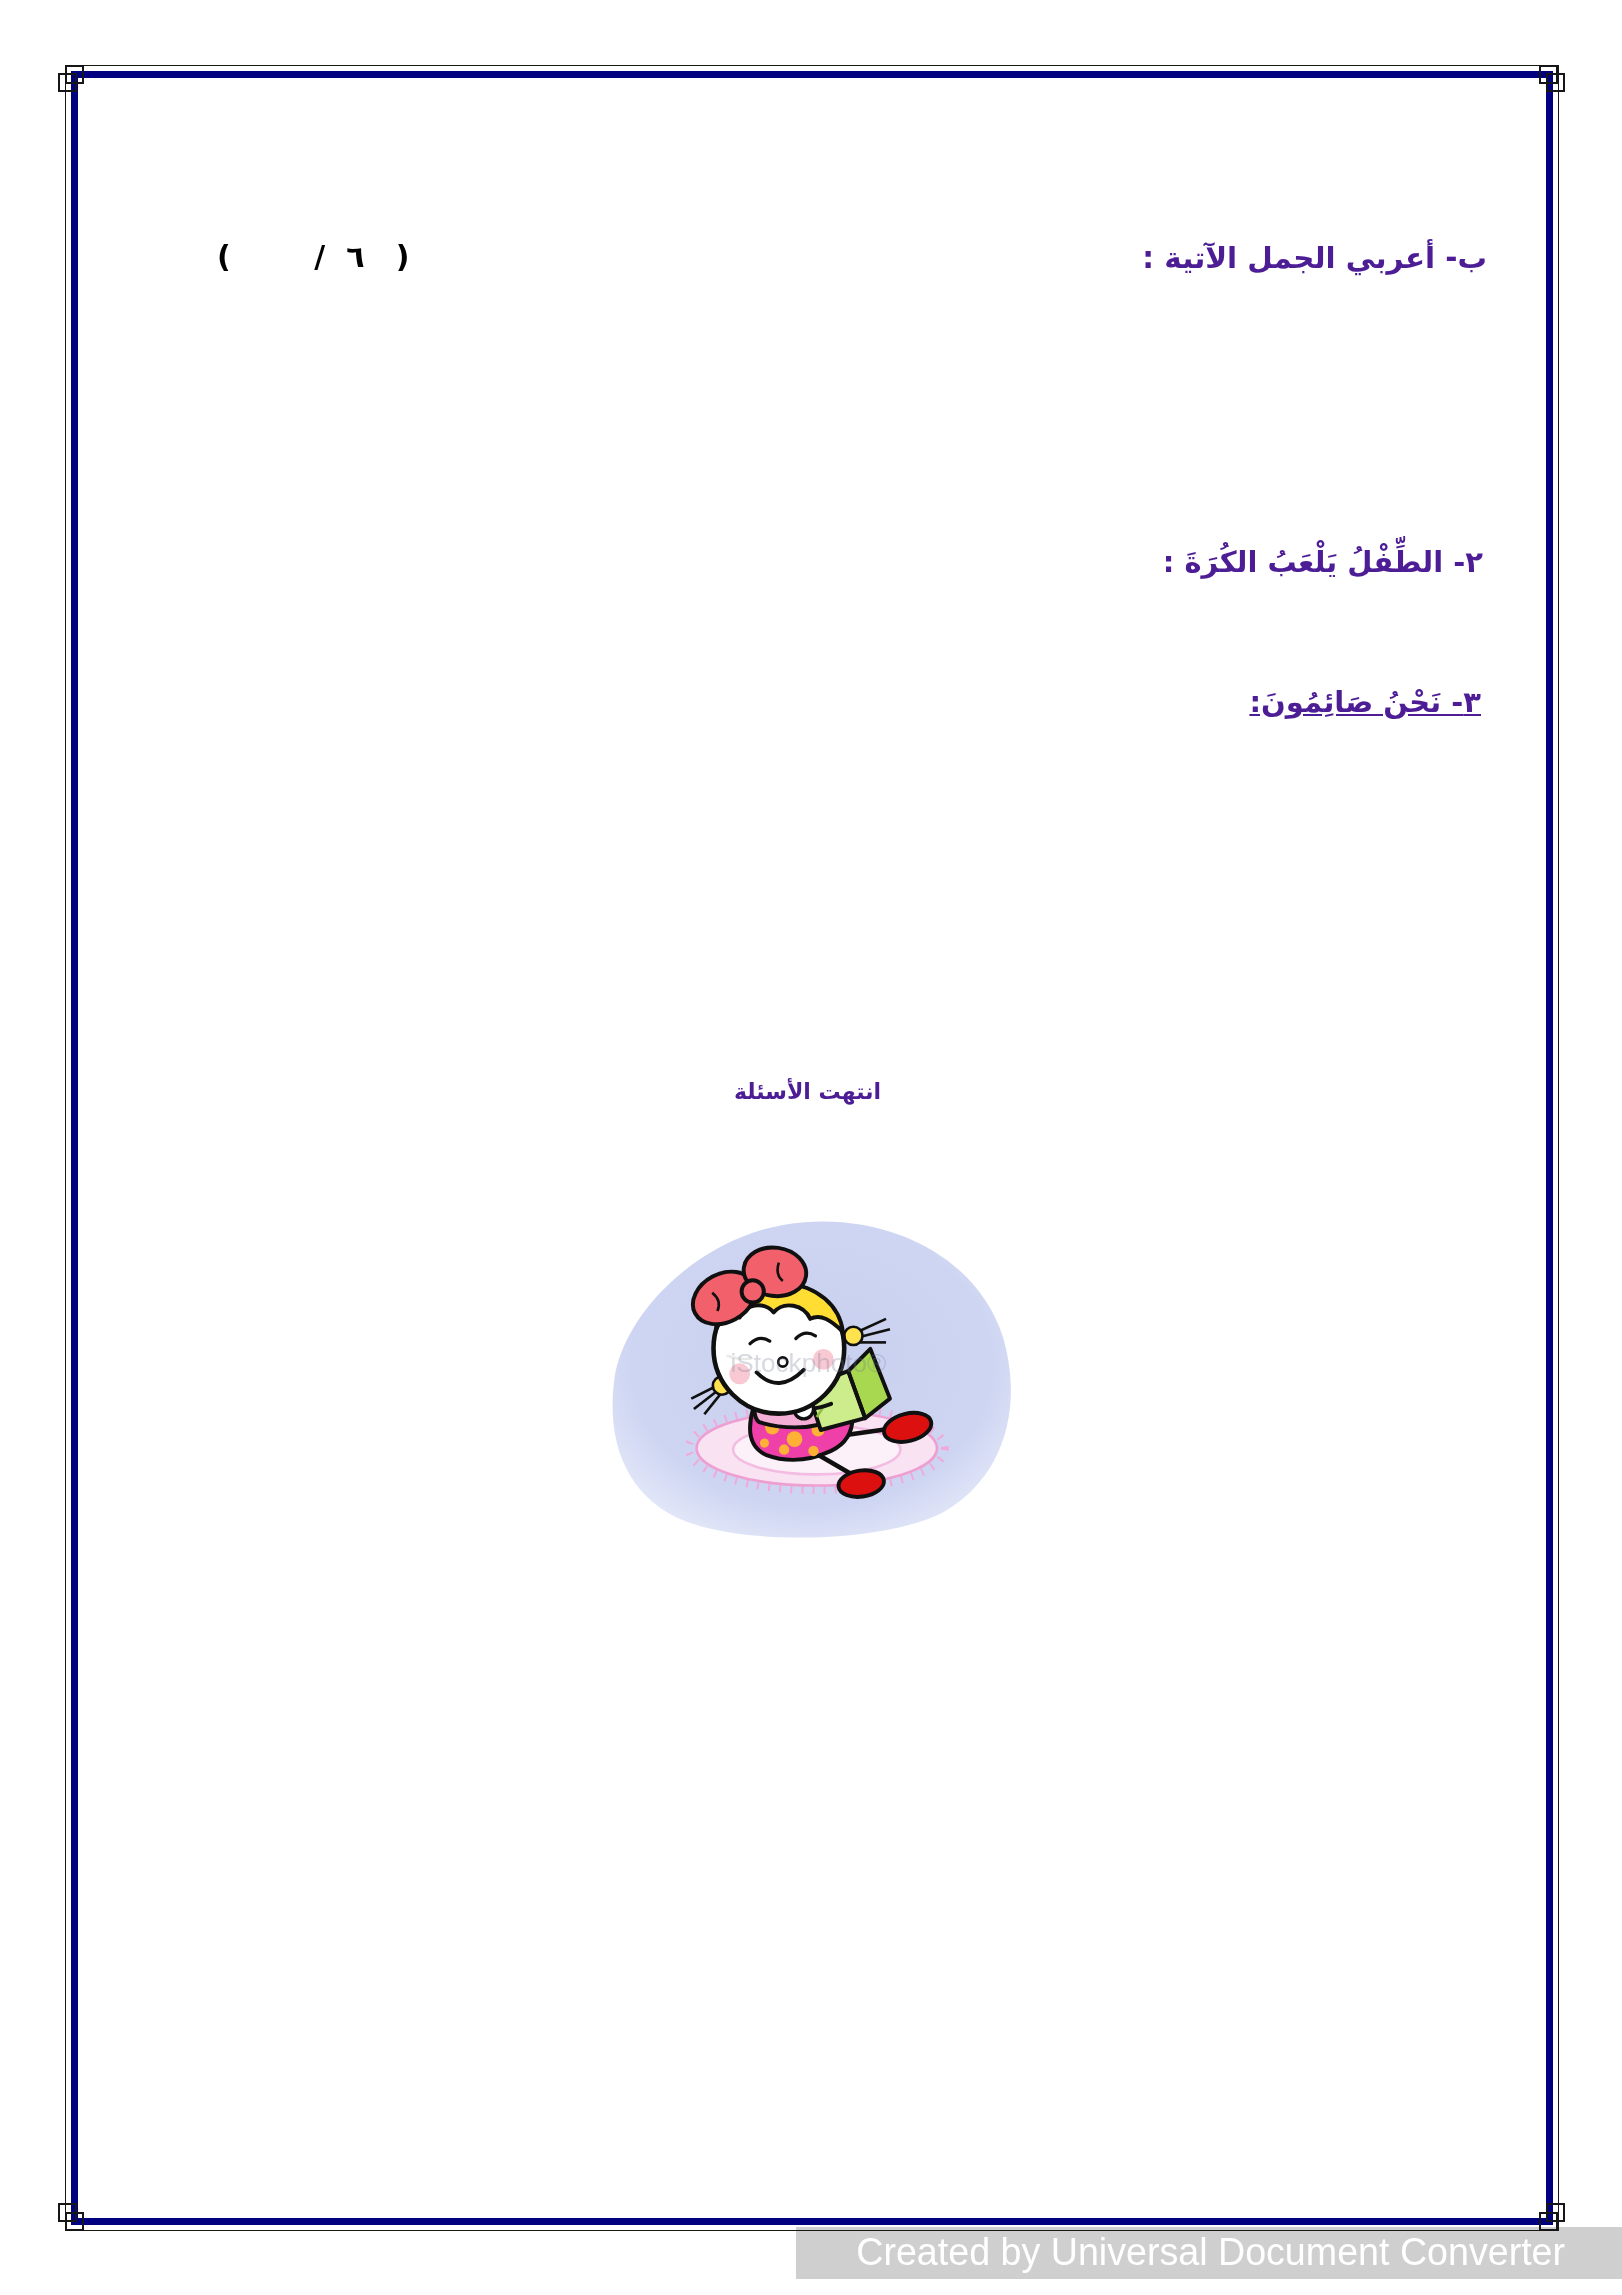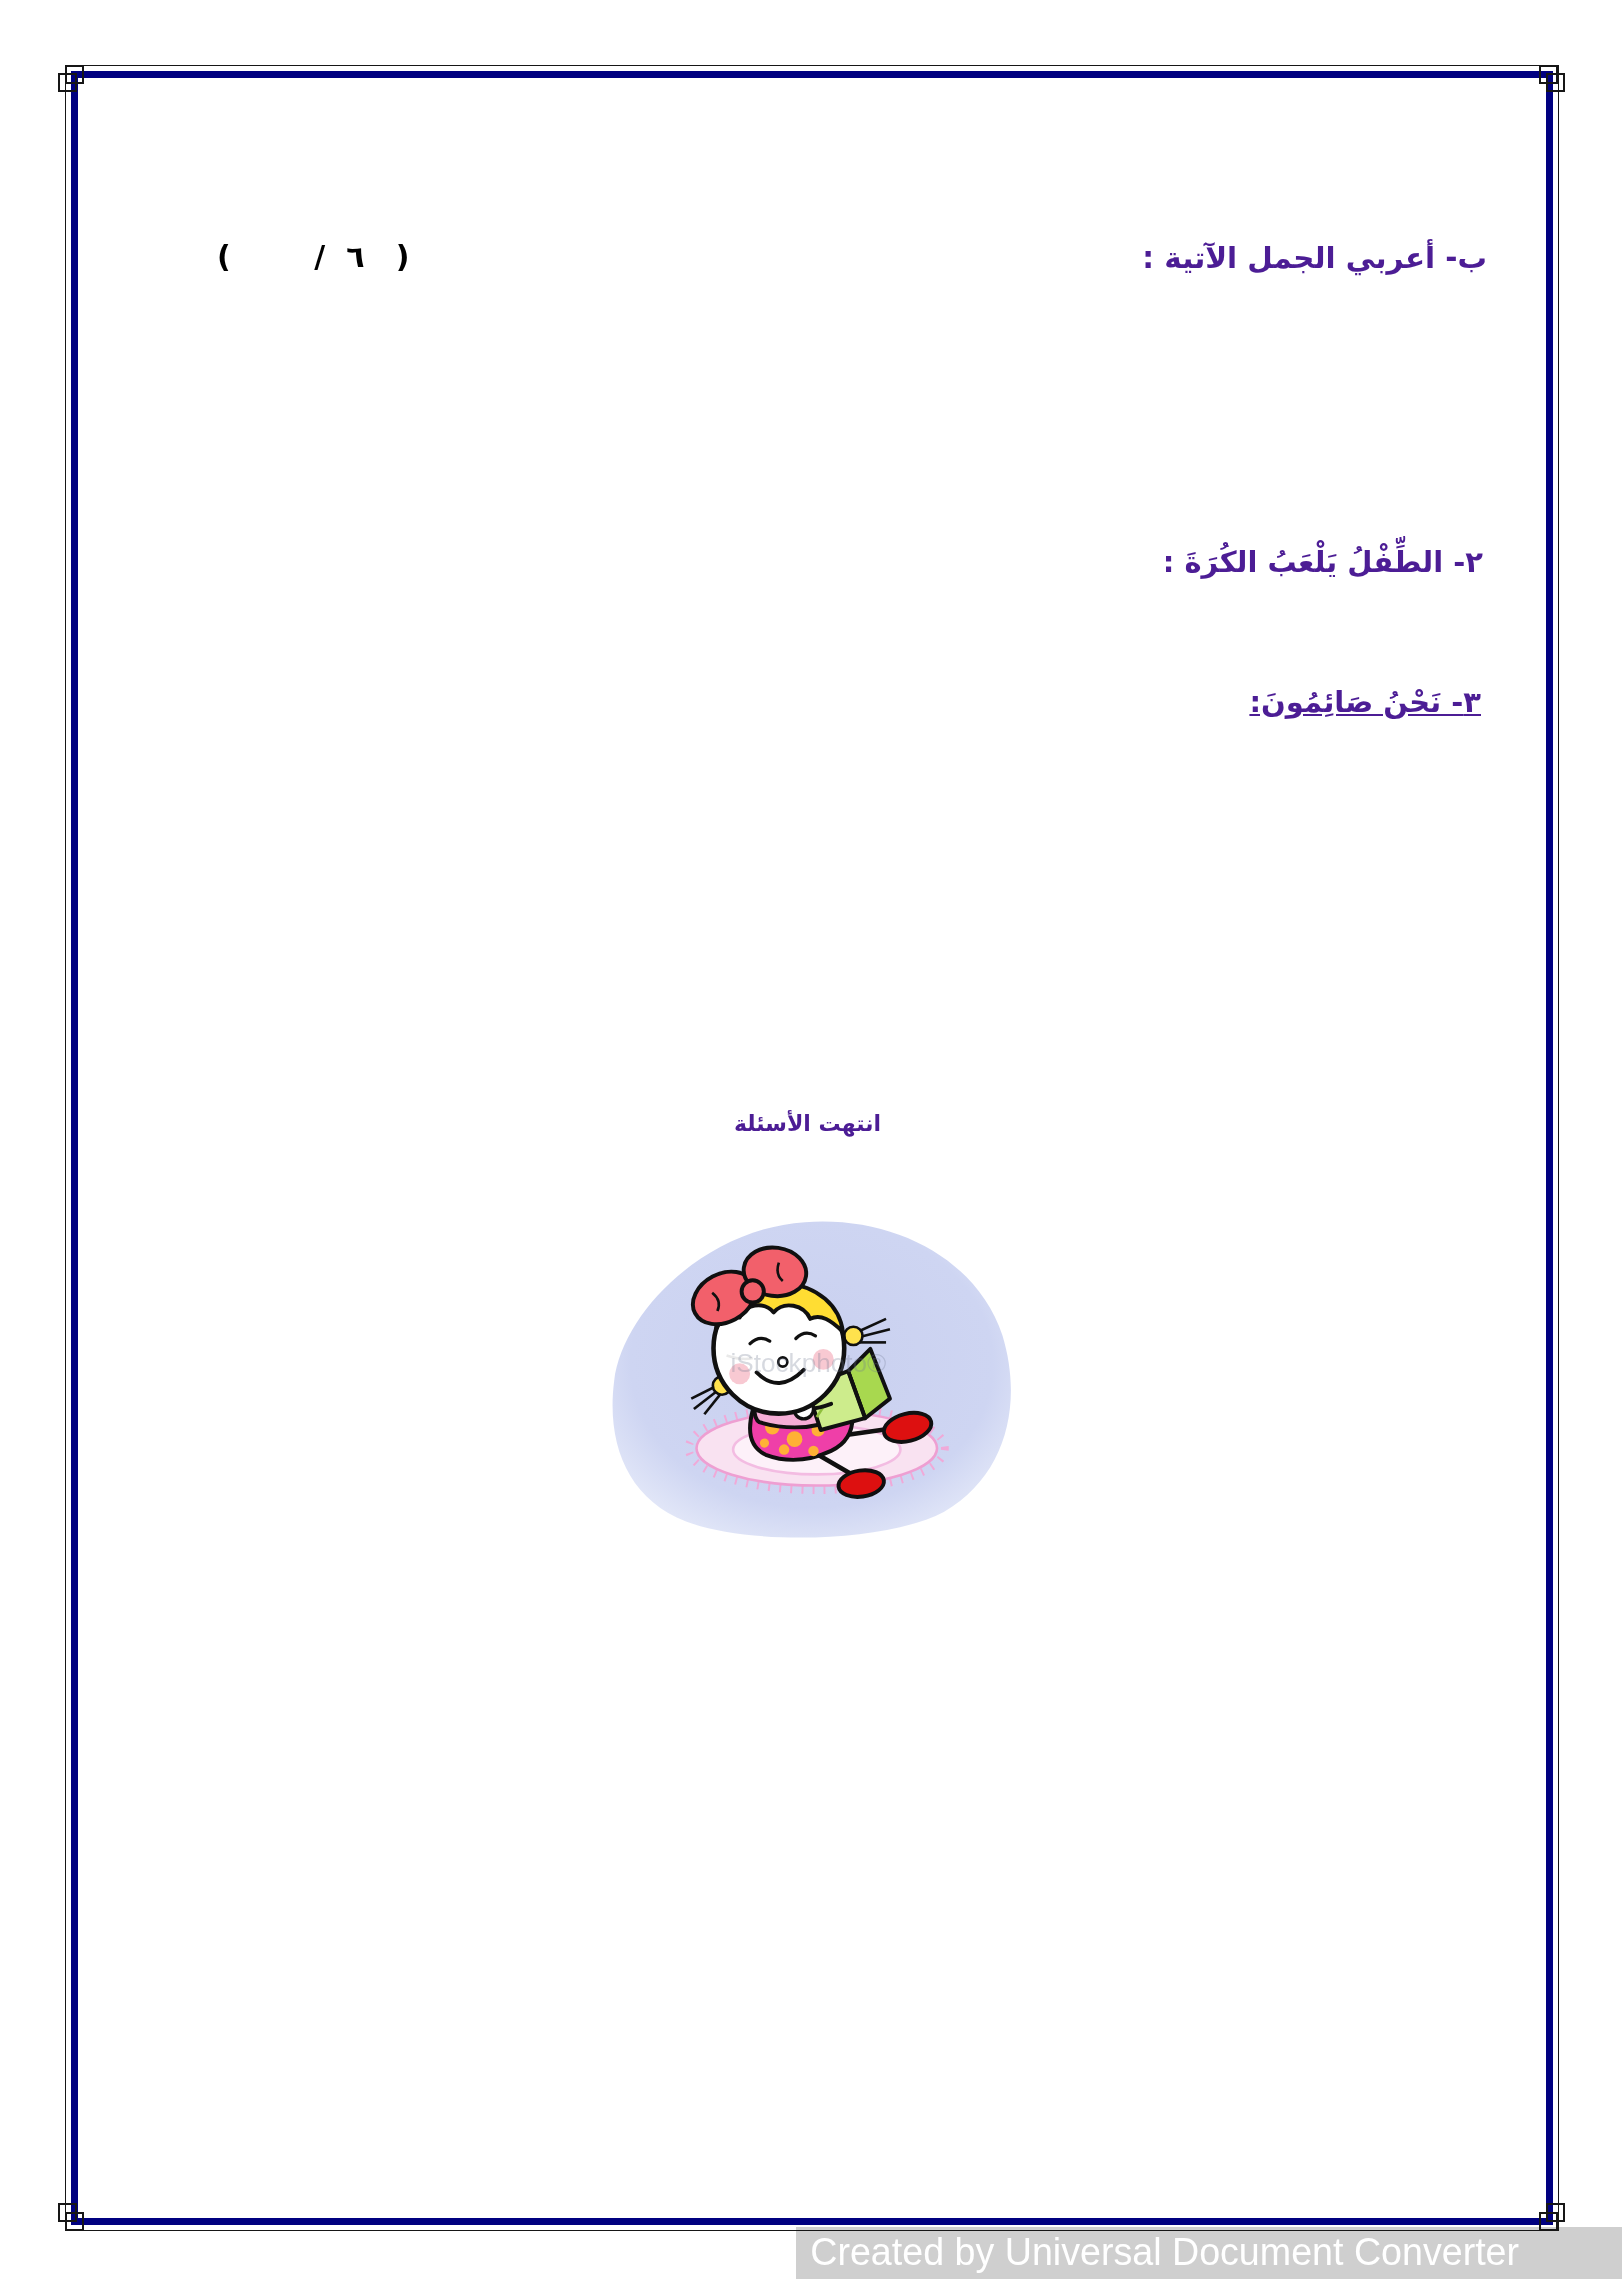--- a/index.html
+++ b/index.html
@@ -38,33 +38,34 @@
     white-space: nowrap;
     z-index: 2;
     line-height: 1.45;
   }
   .header-line   { top: 237px;  right: 136px; font-size: 29.4px; }
   .marks-line    { top: 239px;  left: 217px;  font-size: 30px; font-weight: bold;
                    direction: ltr; white-space: pre; position: absolute; z-index: 2; }
   .q1-line       { top: 308px;  right: 143px; font-size: 29px; }
   .q2-line       { top: 541px;  right: 140px; font-size: 29px; }
   .q3-line       { top: 681px; right: 142px; font-size: 29px; text-decoration: underline; }
-  .end-note      { top: 1108px; left: 734px; font-size: 22px; }
+  .end-note      { top: 1076px; left: 734px; font-size: 22px; }
   
   .illustration {
     position: absolute; left: 588px; top: 1214px;
     width: 434px; height: 330px; z-index: 1;
   }
   
   .wm-bar {
     position: absolute; left: 796px; top: 2227px;
     width: 827px; height: 52px;
     background: #cfcfcf;
     z-index: 3;
     overflow: hidden;
+    padding-left: 46px;
   }
   .wm-text {
     font-family: "Liberation Sans", sans-serif;
     font-size: 38px; line-height: 51px;
     color: #ffffff;
     padding-left: 14.4px;
     letter-spacing: 0px;
     white-space: nowrap;
     transform: scaleX(0.99);
     transform-origin: left center;

